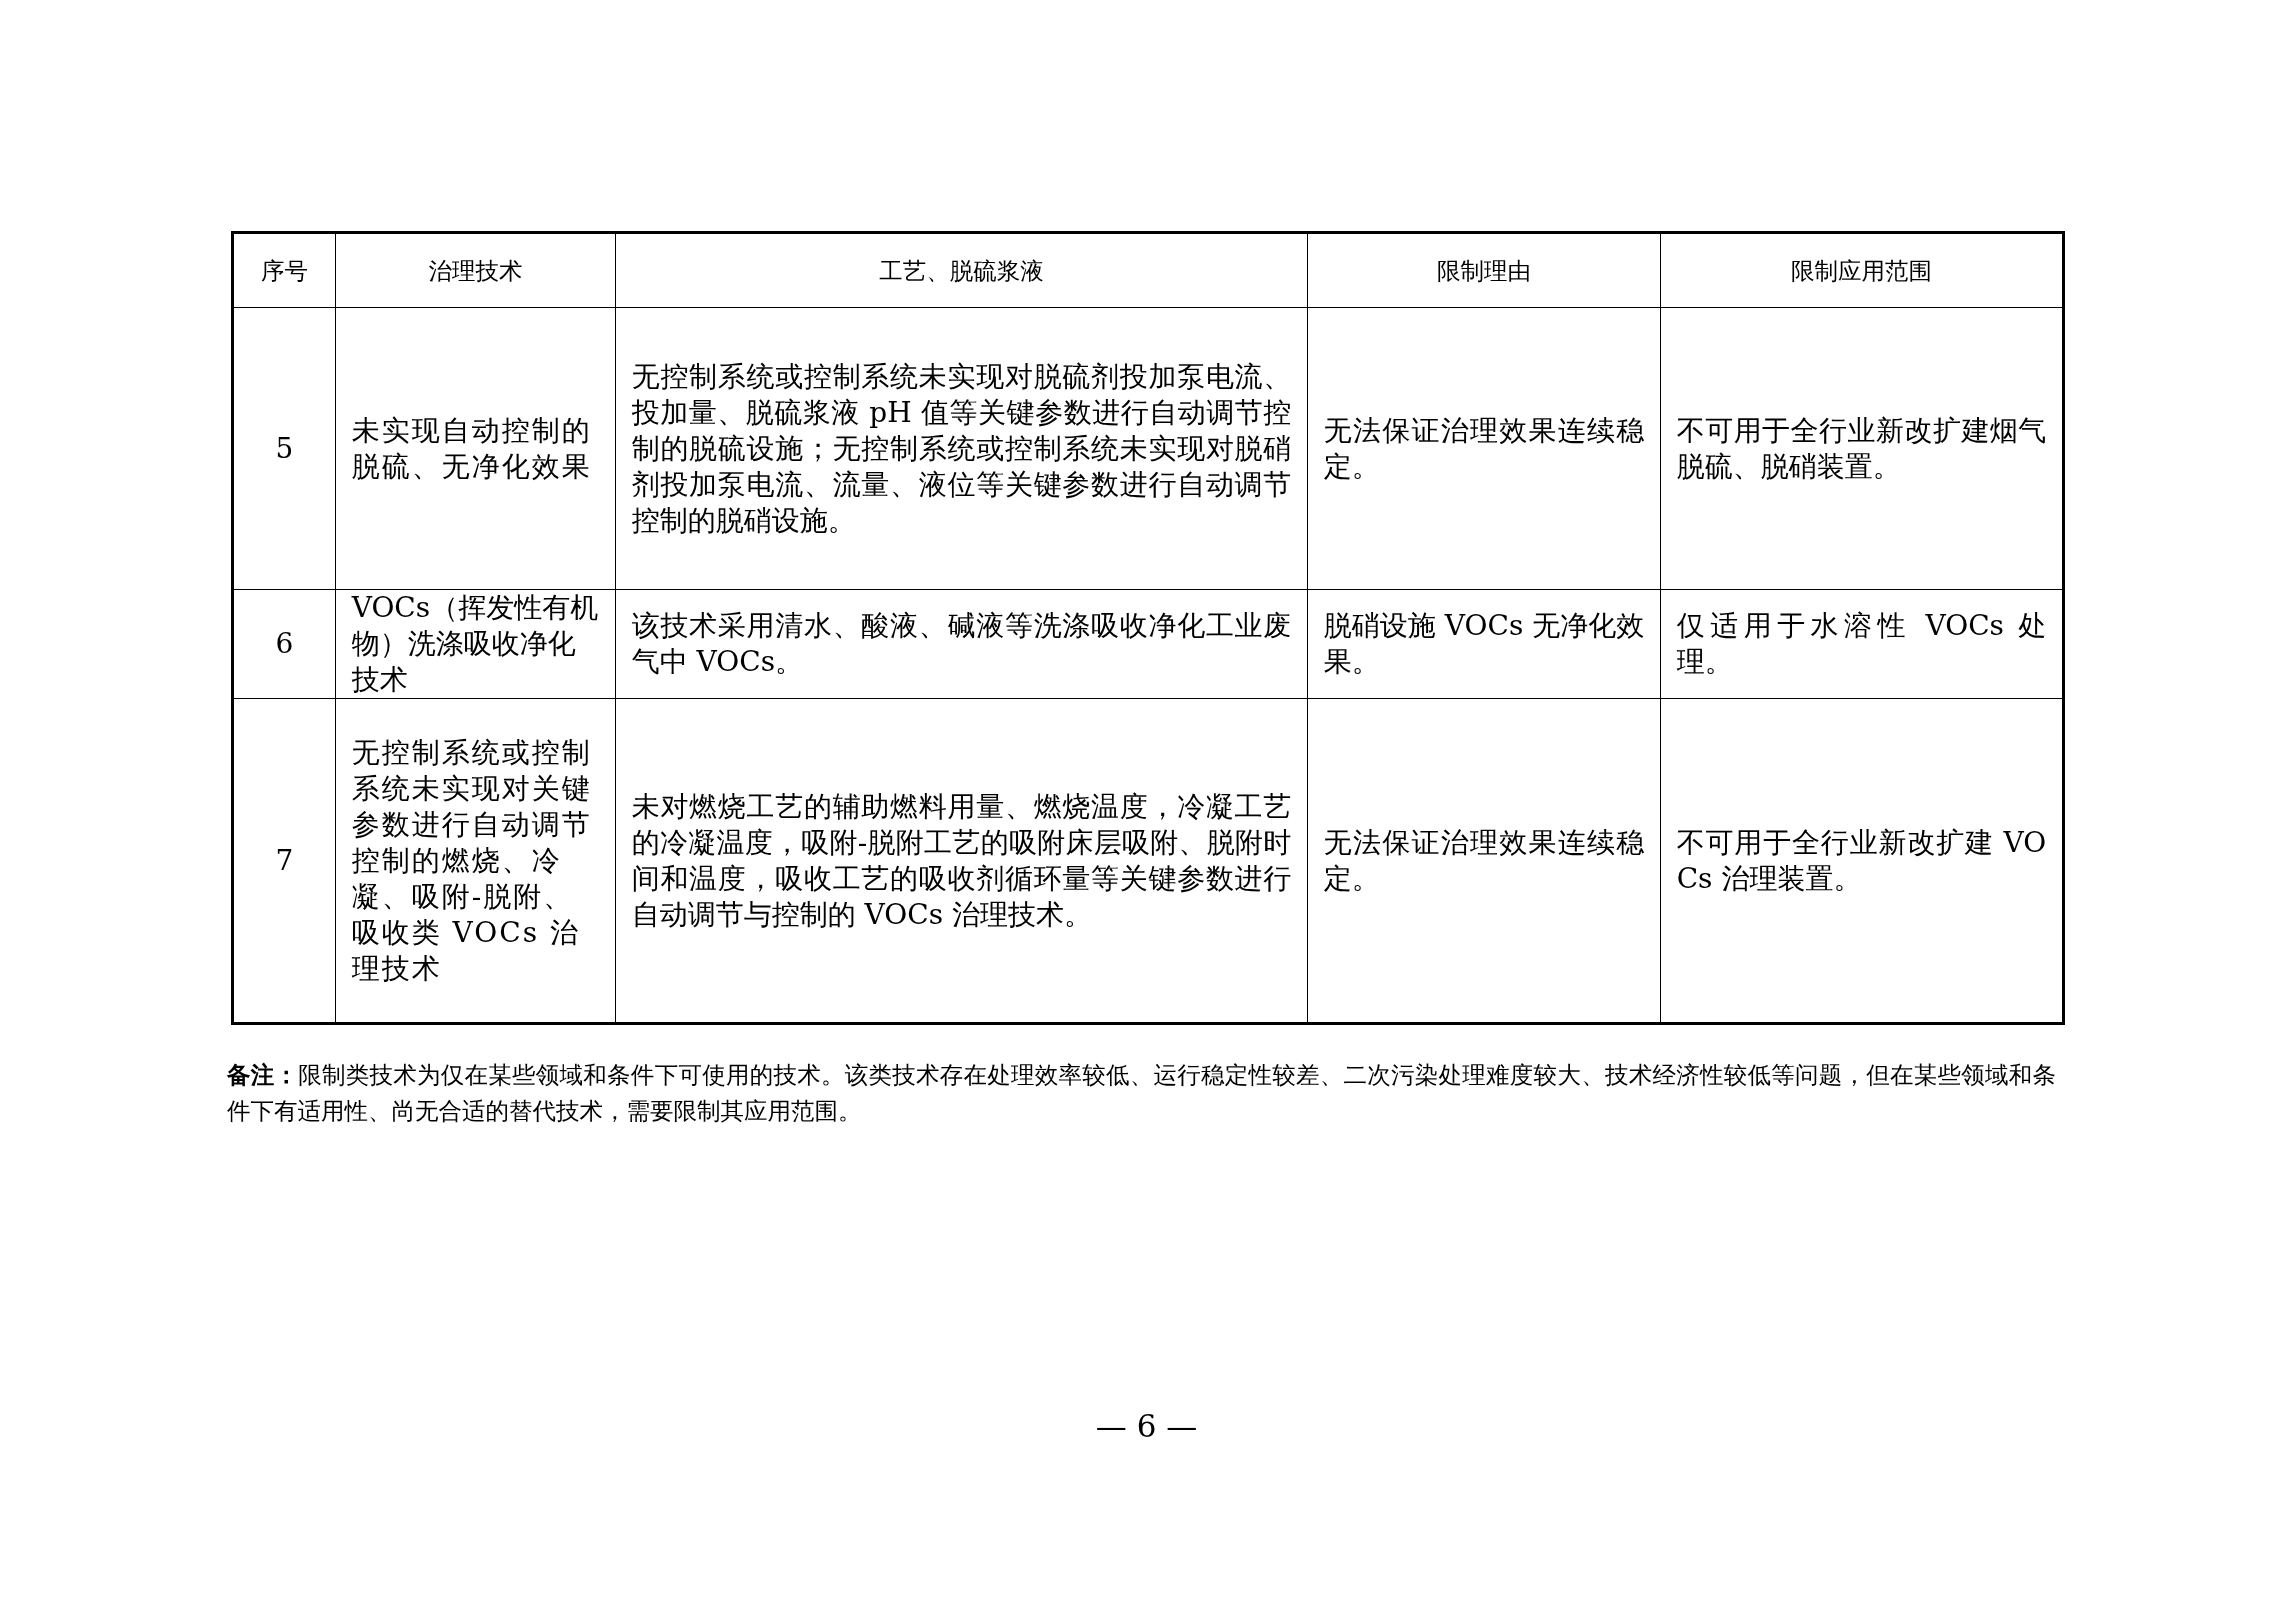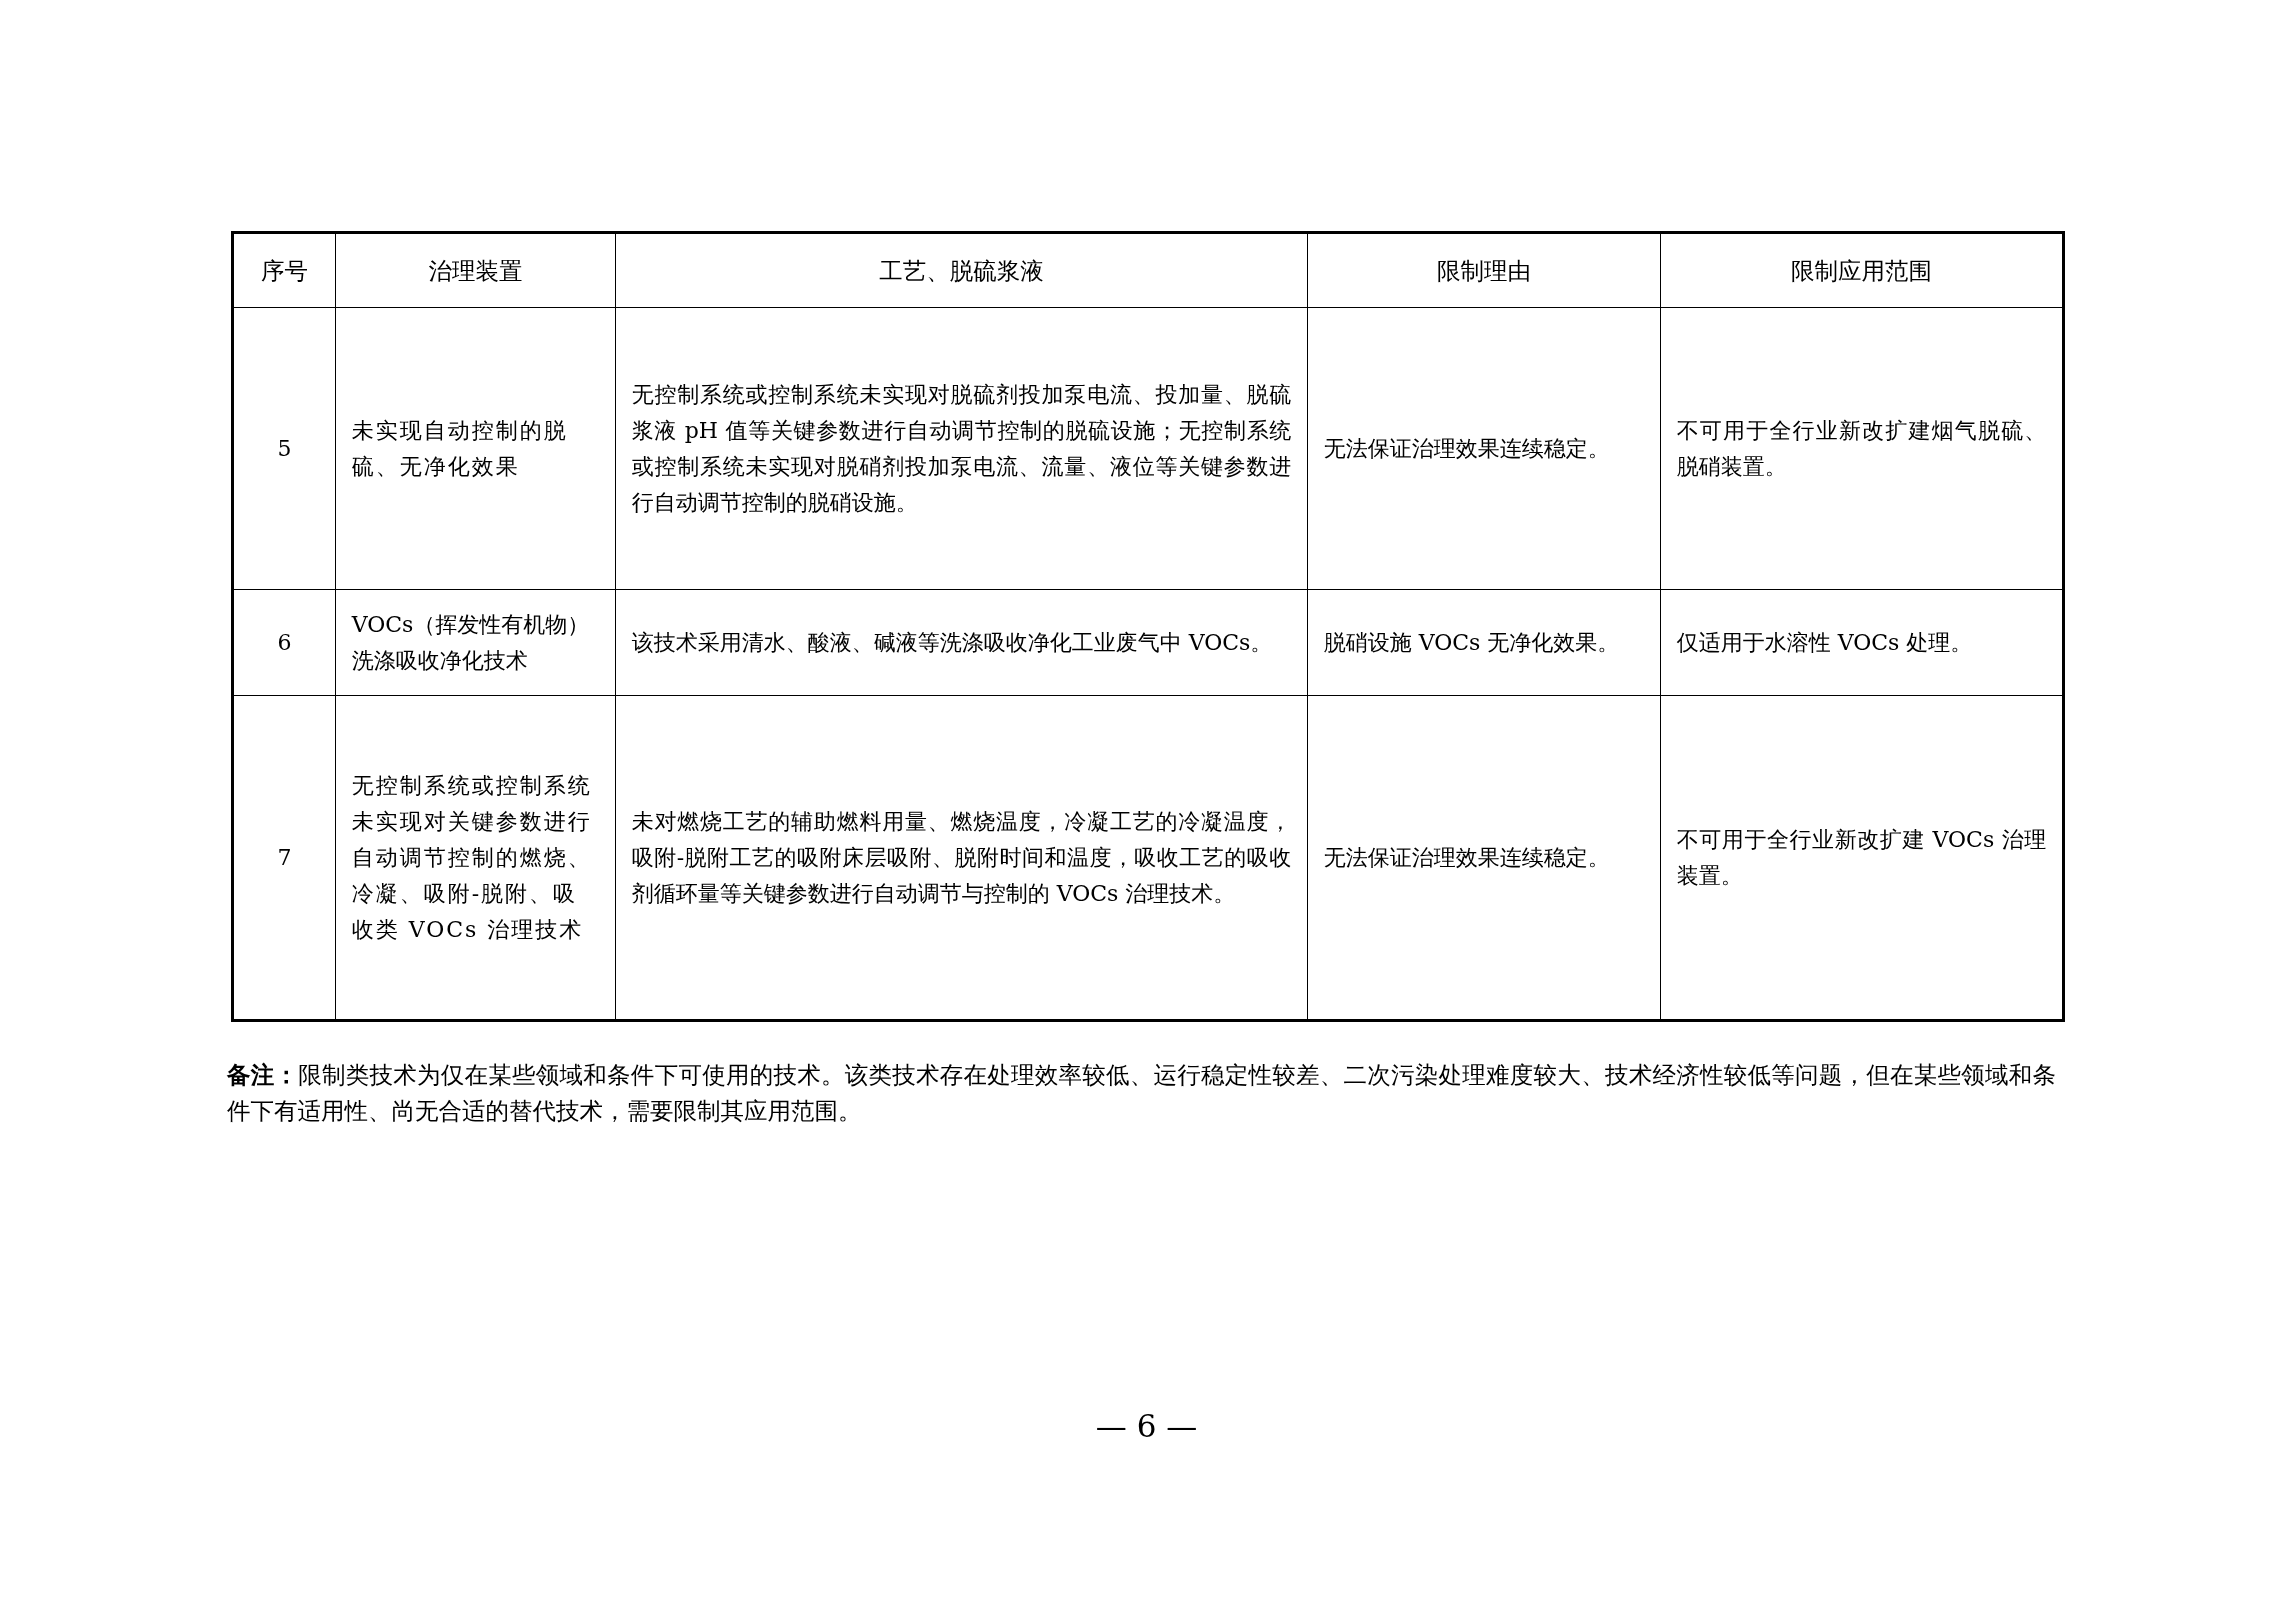--- a/index.html
+++ b/index.html
@@ -19,21 +19,21 @@
       position: absolute;
       left: 231px;
       top: 231px;
       width: 1831px;
       border-collapse: collapse;
       table-layout: fixed;
       border: 3.9px solid #000;
     }
     .page-table td, .page-table th {
       border: 1.5px solid #000;
-      font-size: 22px;
+      font-size: 28px;
       line-height: 36px;
       vertical-align: middle;
       padding: 0 15.7px;
       font-weight: normal;
       word-break: break-all;
     }
     .page-table th {
       text-align: center;
       font-family: "DejaVu Sans", "Liberation Sans", sans-serif;
       font-size: 23.5px;
@@ -82,21 +82,21 @@
   <colgroup>
     <col style="width:103px">
     <col style="width:280px">
     <col style="width:692px">
     <col style="width:353px">
     <col style="width:403px">
   </colgroup>
   <thead>
     <tr>
       <th>序号</th>
-      <th>治理装置</th>
+      <th>治理技术</th>
       <th>工艺、脱硫浆液</th>
       <th>限制理由</th>
       <th>限制应用范围</th>
     </tr>
   </thead>
   <tbody>
     <tr class="row5">
       <td class="num">5</td>
       <td class="name">未实现自动控制的脱硫、无净化效果</td>
       <td class="justify">无控制系统或控制系统未实现对脱硫剂投加泵电流、投加量、脱硫浆液 pH 值等关键参数进行自动调节控制的脱硫设施；无控制系统或控制系统未实现对脱硝剂投加泵电流、流量、液位等关键参数进行自动调节控制的脱硝设施。</td>

